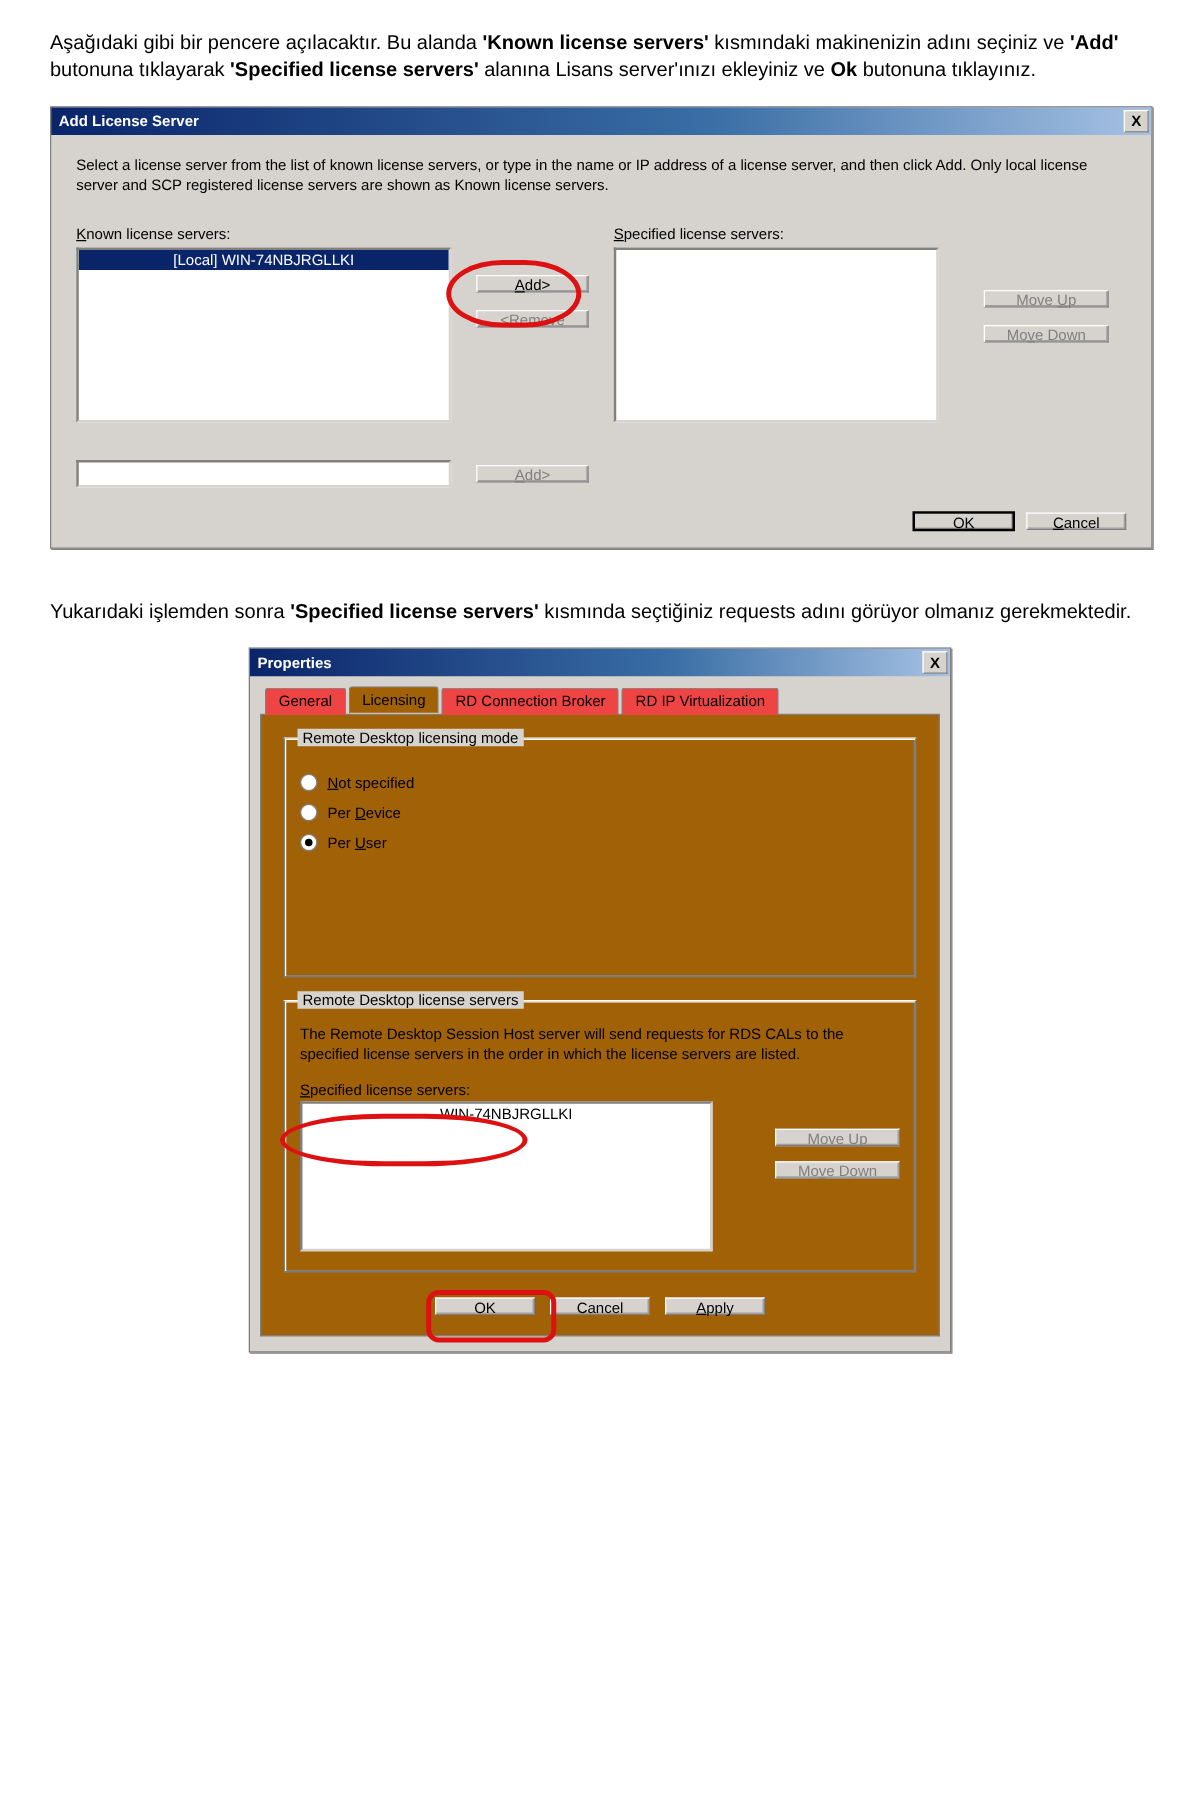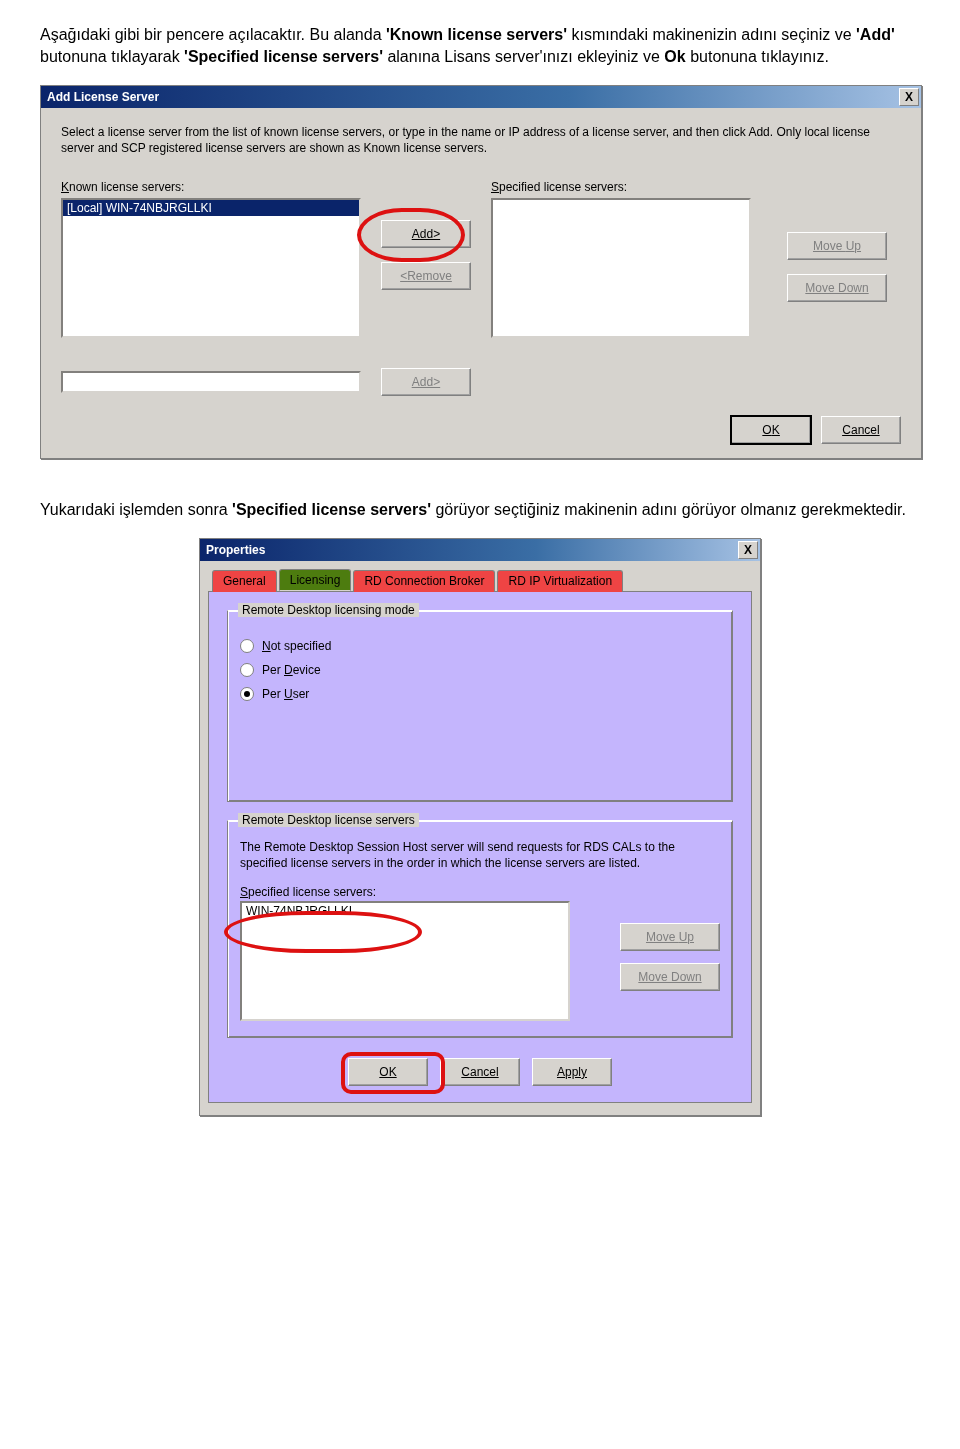--- a/index.html
+++ b/index.html
@@ -55,46 +55,46 @@
 .dlg-body {
   padding: 16px 20px 14px 20px;
 }
 .small-label { font-size:12px; }
 .underline-letter { text-decoration: underline; }
 
 .listbox, .textbox {
   background:#ffffff;
   border:2px inset #d6d3ce;
   box-sizing:border-box;
+  text-align:center;
 }
 .listbox { overflow:hidden; }
 .list-item-sel {
   background:#0a246a;
   color:#fff;
   padding:1px 4px;
   font-size:12px;
 }
 .list-item-plain {
   padding:1px 4px;
   font-size:12px;
   color:#000;
 }
 .btn {
-  height:28px;
+  height:14px;
   min-width:70px;
   background:#d6d3ce;
   border:1px solid #808080;
   border-top-color:#fff;
   border-left-color:#fff;
   font-family: inherit;
   font-size:12px;
   padding:0 10px;
   color:#000;
   box-shadow: inset -1px -1px 0 #a0a0a0;
-  text-decoration: underline;
 }
 .btn[disabled] {
   color:#808080;
 }
 .btn-focus {
   outline:2px solid #000;
   outline-offset:-1px;
 }
 .field-row { display:flex; align-items:center; }
 
@@ -156,29 +156,29 @@
   border-top-left-radius:3px;
   border-top-right-radius:3px;
   padding:3px 10px;
   font-size:12px;
   margin-right:2px;
   color:#000;
   position:relative;
   top:1px;
 }
 .tab.active {
-  background:#4d7c0f;
+  background:#a16207;
   top:0;
   border-bottom:1px solid #d6d3ce;
   z-index:2;
 }
 .tab-panel {
   border:1px solid #808080;
   border-top:none;
-  background:#c4b5fd;
+  background:#a16207;
   padding:18px 18px 16px 18px;
 }
 
 </style>
 </head>
 <body>
 
 <div class="page">
 
   <p class="doc-text">
@@ -252,21 +252,21 @@
         <button class="btn" style="width:80px;">
           <span class="underline-letter">C</span><span>ancel</span>
         </button>
       </div>
 
       <div class="red-circle" style="left:316px; top:100px; width:100px; height:46px;"></div>
     </div>
   </div>
 
   <p class="doc-text" style="margin-top:40px;">
-    <span>Yukarıdaki işlemden sonra </span><span class="bold">'Specified license servers'</span><span> görüyor seçtiğiniz makinenin adını görüyor olmanız gerekmektedir.</span>
+    <span>Yukarıdaki işlemden sonra </span><span class="bold">'Specified license servers'</span><span> kısmında seçtiğiniz requests adını görüyor olmanız gerekmektedir.</span>
   </p>
 
   <div class="win-dialog" style="width:560px; margin:0 auto; position:relative;">
     <div class="titlebar">
       <span>Properties</span>
       <span class="spacer"></span>
       <div class="title-close">
         <span>X</span>
       </div>
     </div>

